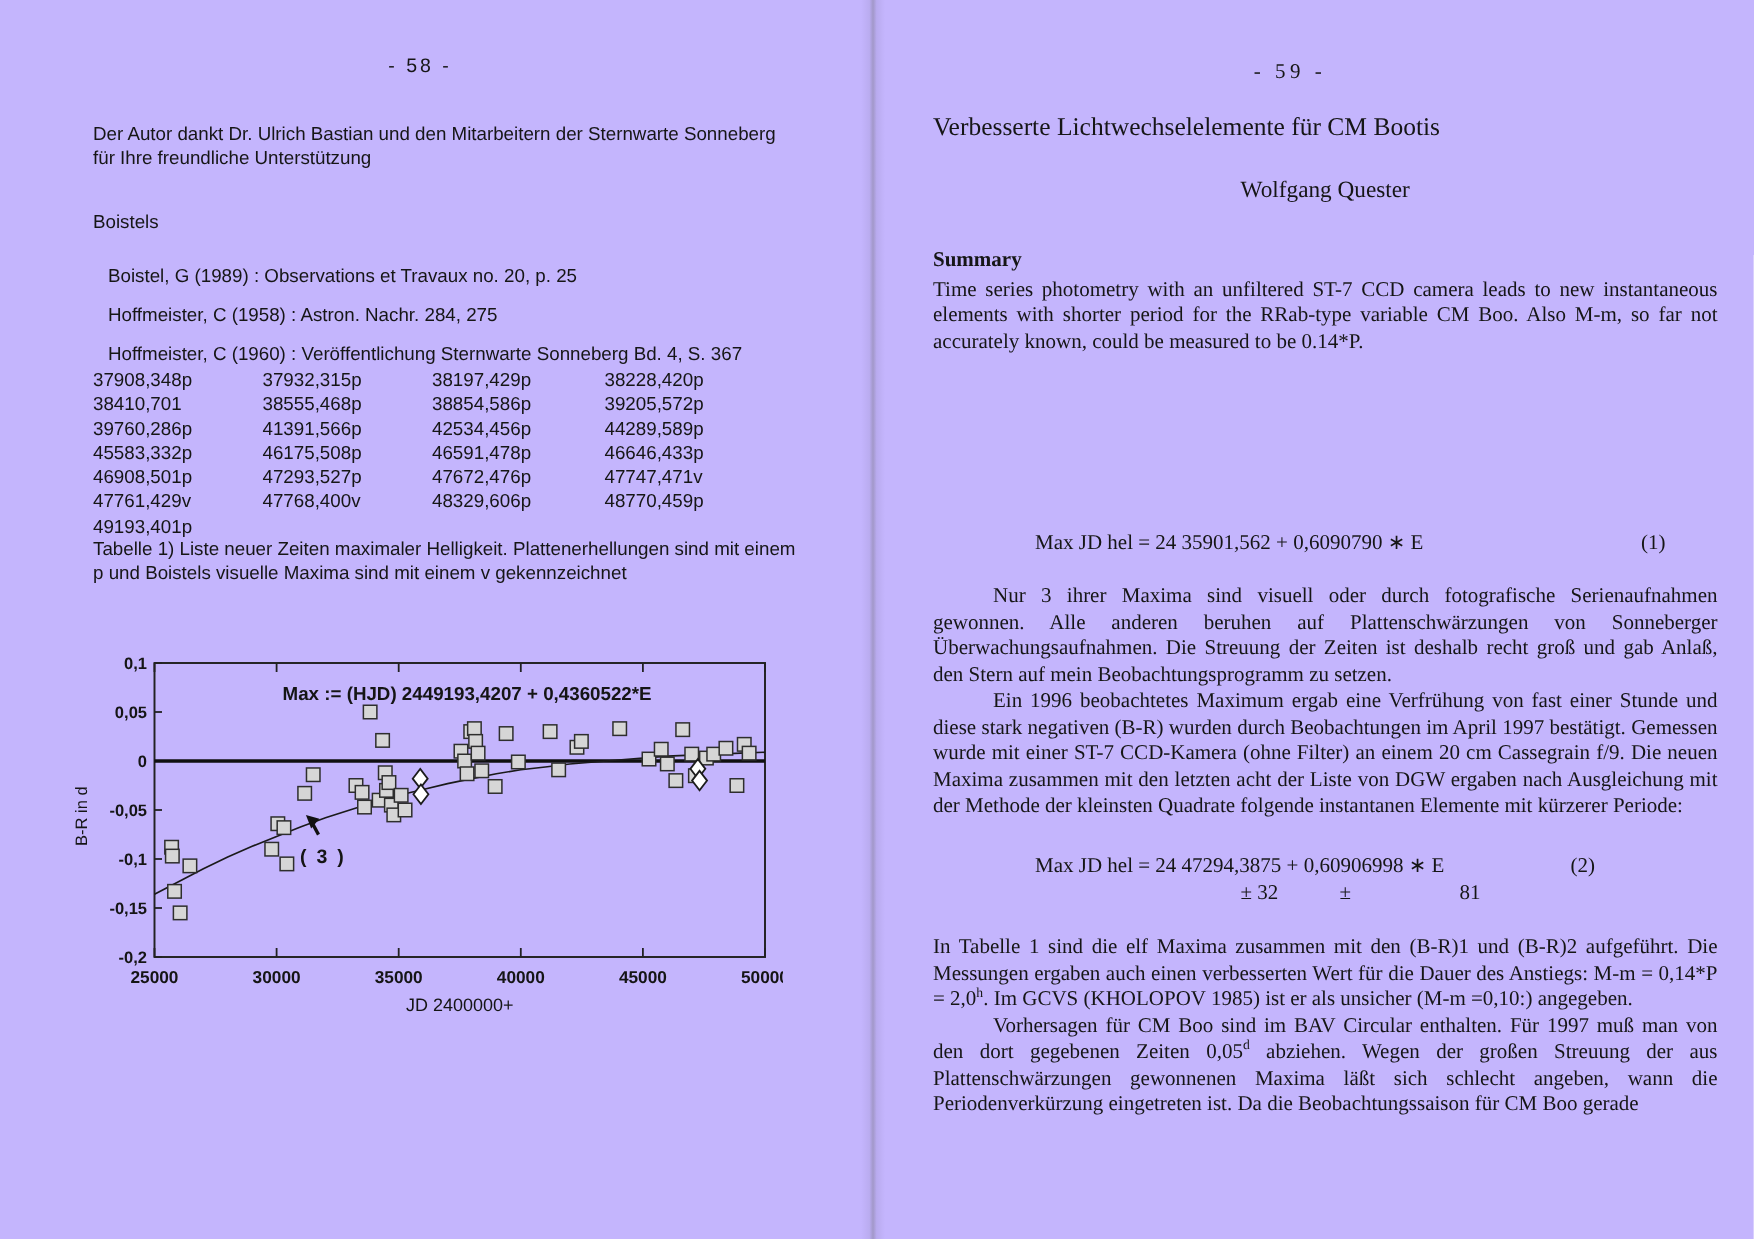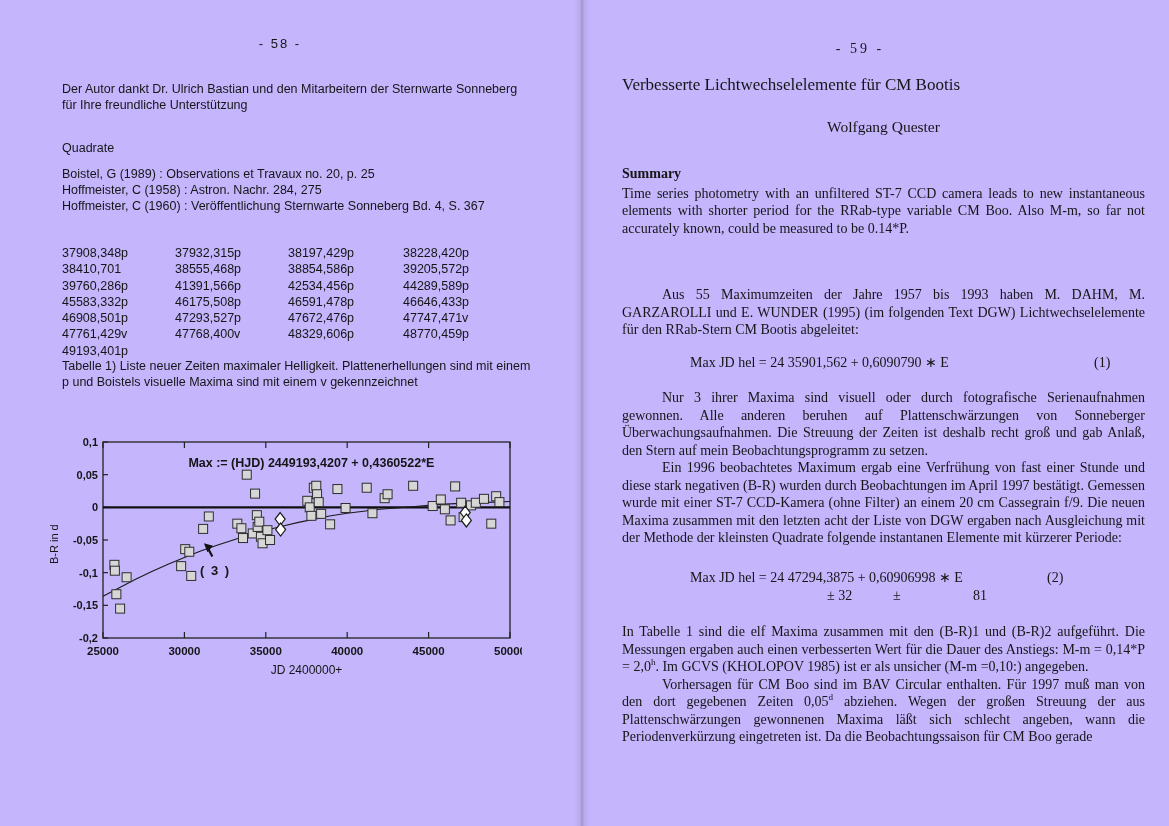--- a/index.html
+++ b/index.html
@@ -18,21 +18,21 @@
   section{position:absolute;top:0;height:826px;}
   .page-left{left:0;width:585px;font-size:12.5px;line-height:15.5px;}
   .page-right{left:585px;width:608px;font-family:"Liberation Serif",serif;font-size:14px;line-height:17.5px;}
   .abs{position:absolute;margin:0;}
 
   
   .pnum-l{left:180px;top:36px;width:200px;text-align:center;font-size:13px;letter-spacing:2px;}
   .ack{left:62px;top:82px;width:468px;}
   .lit{left:62px;top:141px;}
   .refs{left:62px;top:166px;line-height:16px;}
-  .refs p{margin:0;}
+  .refs p{margin:10px;}
   .maxtable{
     left:62px;top:245px;width:460px;
     display:grid;grid-template-columns:113px 113px 115px 115px;
     line-height:16.3px;
   }
   .tcap{left:62px;top:359px;width:476px;}
   .chartbox{left:42px;top:428px;width:480px;height:250px;}
   .fcap{left:62px;top:689px;width:474px;line-height:16px;}
 
   
@@ -62,21 +62,21 @@
 </style>
 </head>
 <body>
 
 <div class="sheet">
   <div class="fold"></div>
 
   <section class="page-left">
     <div class="abs pnum-l">- 58 -</div>
     <p class="abs ack">Der Autor dankt Dr. Ulrich Bastian und den Mitarbeitern der Sternwarte Sonneberg für Ihre freundliche Unterstützung</p>
-    <p class="abs lit">Quadrate</p>
+    <p class="abs lit">Boistels</p>
     <div class="abs refs">
       <p>Boistel, G (1989) : Observations et Travaux no. 20, p. 25</p>
       <p>Hoffmeister, C (1958) : Astron. Nachr. 284, 275</p>
       <p>Hoffmeister, C (1960) : Veröffentlichung Sternwarte Sonneberg Bd. 4, S. 367</p>
     </div>
     <div class="abs maxtable" id="maxima-table">
         <div>37908,348p</div>
         <div>37932,315p</div>
         <div>38197,429p</div>
         <div>38228,420p</div>
@@ -210,21 +210,20 @@
   <section class="page-right">
     <div class="abs pnum-r">- 59 -</div>
     <h1 class="abs rtitle">Verbesserte Lichtwechselelemente für CM Bootis</h1>
     <div class="abs rauthor">Wolfgang Quester</div>
 
     <div class="abs rsummary">
       <div class="shead">Summary</div>
       <p>Time series photometry with an unfiltered ST-7 CCD camera leads to new instantaneous elements with shorter period for the RRab-type variable CM Boo. Also M-m, so far not accurately known, could be measured to be 0.14*P.</p>
     </div>
 
-    <p class="abs para indent pos1">Aus 55 Maximumzeiten der Jahre 1957 bis 1993 haben M. DAHM, M. GARZAROLLI und E. WUNDER (1995) (im folgenden Text DGW) Lichtwechselelemente für den RRab-Stern CM Bootis abgeleitet:</p>
 
     <div class="abs eq1">
       <span class="eq-body">Max JD hel = 24 35901,562 + 0,6090790 ∗ E</span>
       <span class="eqnum1">(1)</span>
     </div>
 
     <div class="abs pos2">
       <p class="para indent">Nur 3 ihrer Maxima sind visuell oder durch fotografische Serienaufnahmen gewonnen. Alle anderen beruhen auf Plattenschwärzungen von Sonneberger Überwachungsaufnahmen. Die Streuung der Zeiten ist deshalb recht groß und gab Anlaß, den Stern auf mein Beobachtungsprogramm zu setzen.</p>
       <p class="para indent">Ein 1996 beobachtetes Maximum ergab eine Verfrühung von fast einer Stunde und diese stark negativen (B-R) wurden durch Beobachtungen im April 1997 bestätigt. Gemessen wurde mit einer ST-7 CCD-Kamera (ohne Filter) an einem 20 cm Cassegrain f/9. Die neuen Maxima zusammen mit den letzten acht der Liste von DGW ergaben nach Ausgleichung mit der Methode der kleinsten Quadrate folgende instantanen Elemente mit kürzerer Periode:</p>
     </div>

